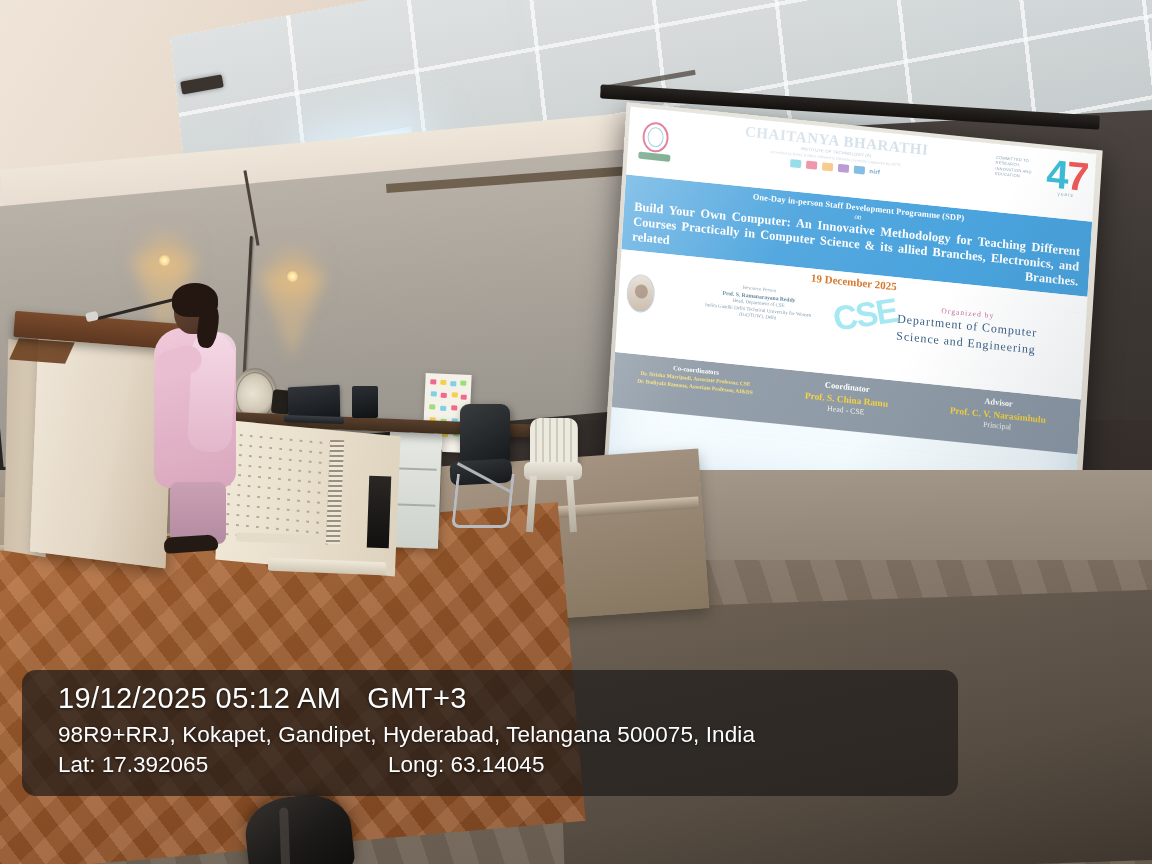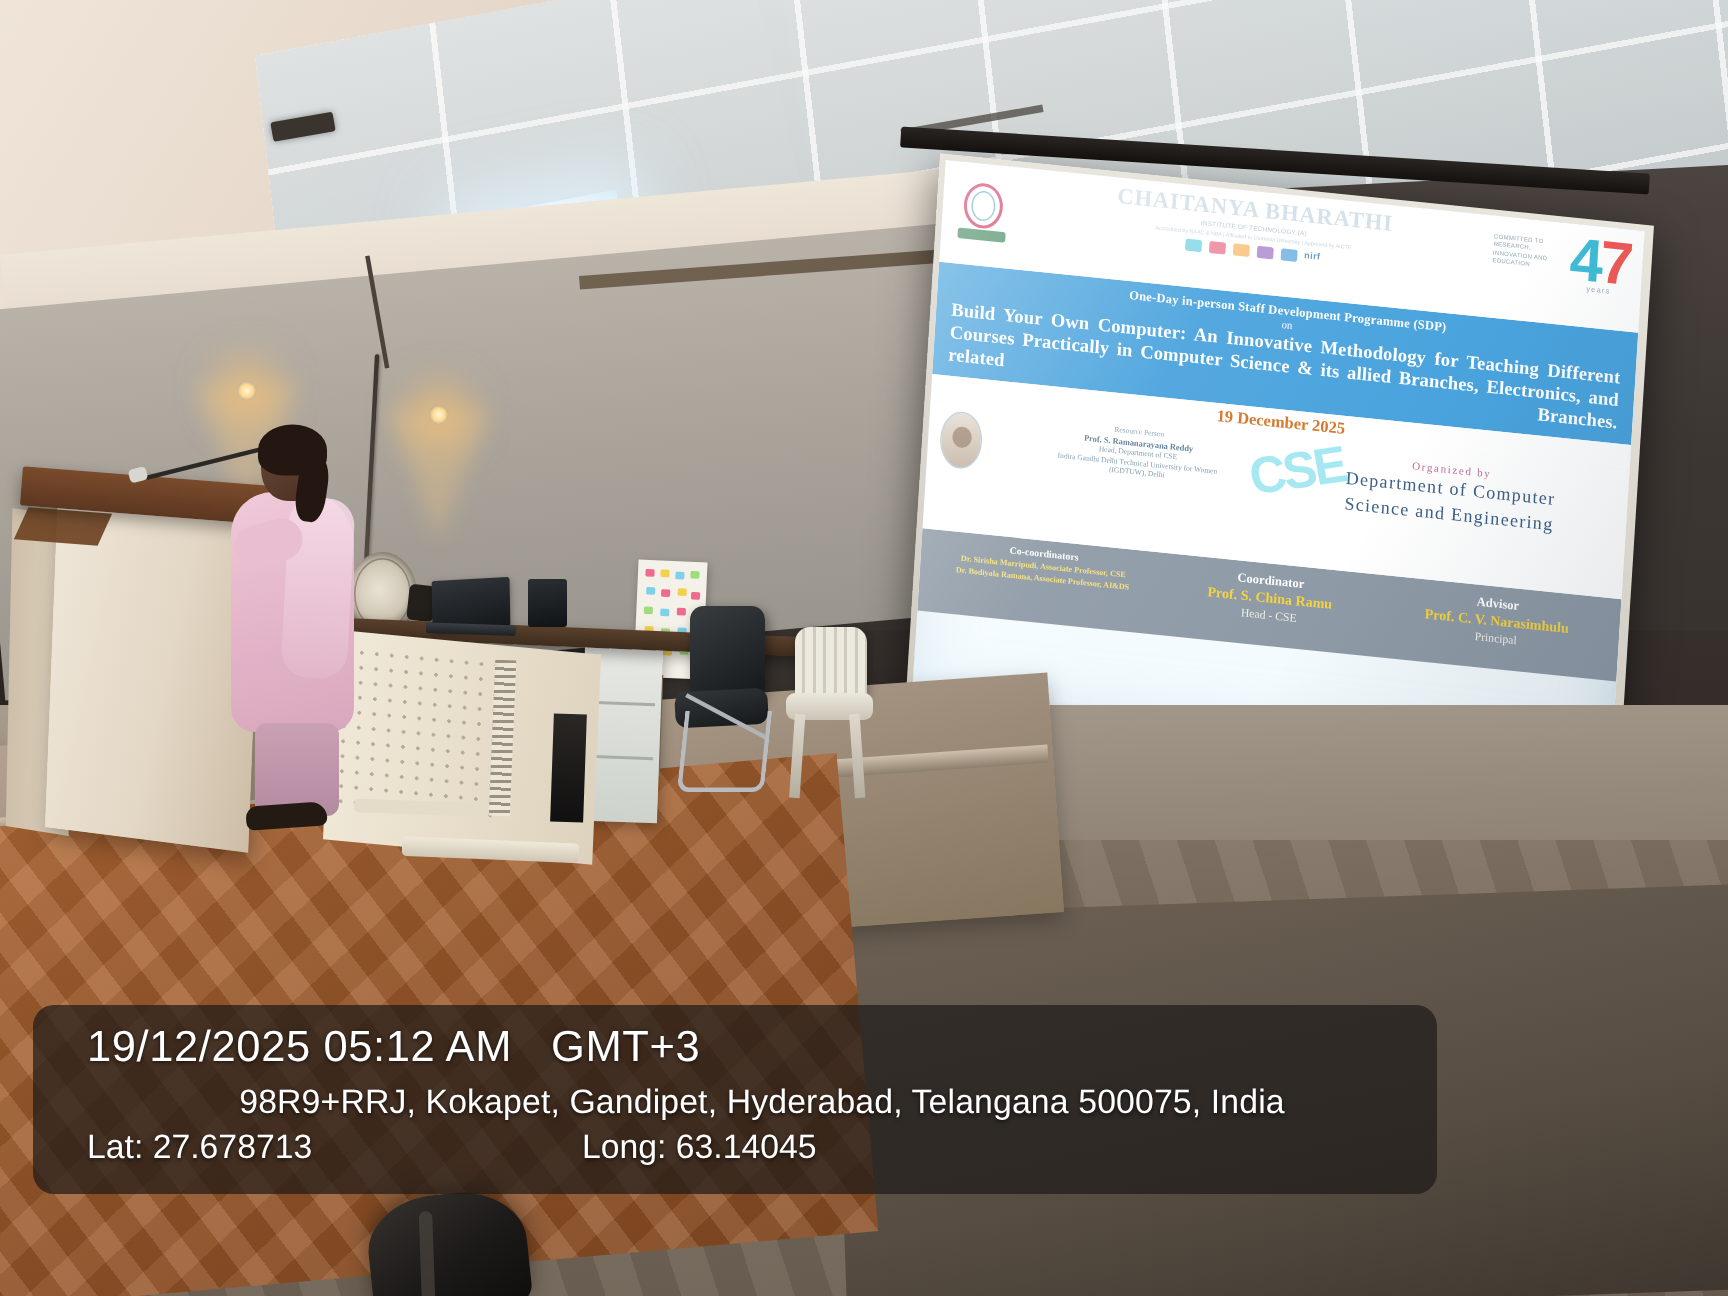--- a/index.html
+++ b/index.html
@@ -480,21 +480,21 @@
 
   
   .gps{
     position:absolute;left:22px;top:670px;width:936px;height:126px;
     background:rgba(28,26,24,.70);border-radius:14px;
     padding:12px 0 0 36px;color:#fff;
     text-shadow:0 1px 3px rgba(0,0,0,.7);
   }
   .gps .line1{font-size:29px;letter-spacing:.4px;white-space:nowrap;}
   .gps .line1 .tz{margin-left:26px;}
-  .gps .line2{font-size:22.5px;margin-top:7px;letter-spacing:.1px;white-space:nowrap;text-align:center;}
+  .gps .line2{font-size:22.5px;margin-top:7px;letter-spacing:.1px;white-space:nowrap;}
   .gps .line3{font-size:22.5px;margin-top:4px;display:flex;}
   .gps .line3 .lat{width:330px;}
 </style>
 </head>
 <body>
 
 <div class="photo">
 
   <div class="ceiling">
     <div class="ceil-soffit"></div>
@@ -685,18 +685,18 @@
   <div class="bag">
       <span class="strap"></span>
     </div>
 
   <div class="gps">
     <div class="line1">
       <span>19/12/2025 05:12 AM</span><span class="tz">GMT+3</span>
     </div>
     <div class="line2">98R9+RRJ, Kokapet, Gandipet, Hyderabad, Telangana 500075, India</div>
     <div class="line3">
-      <span class="lat">Lat: 27.678713</span>
+      <span class="lat">Lat: 17.392065</span>
       <span>Long: 63.14045</span>
     </div>
   </div>
 
 </div>
 
 </body></html>

